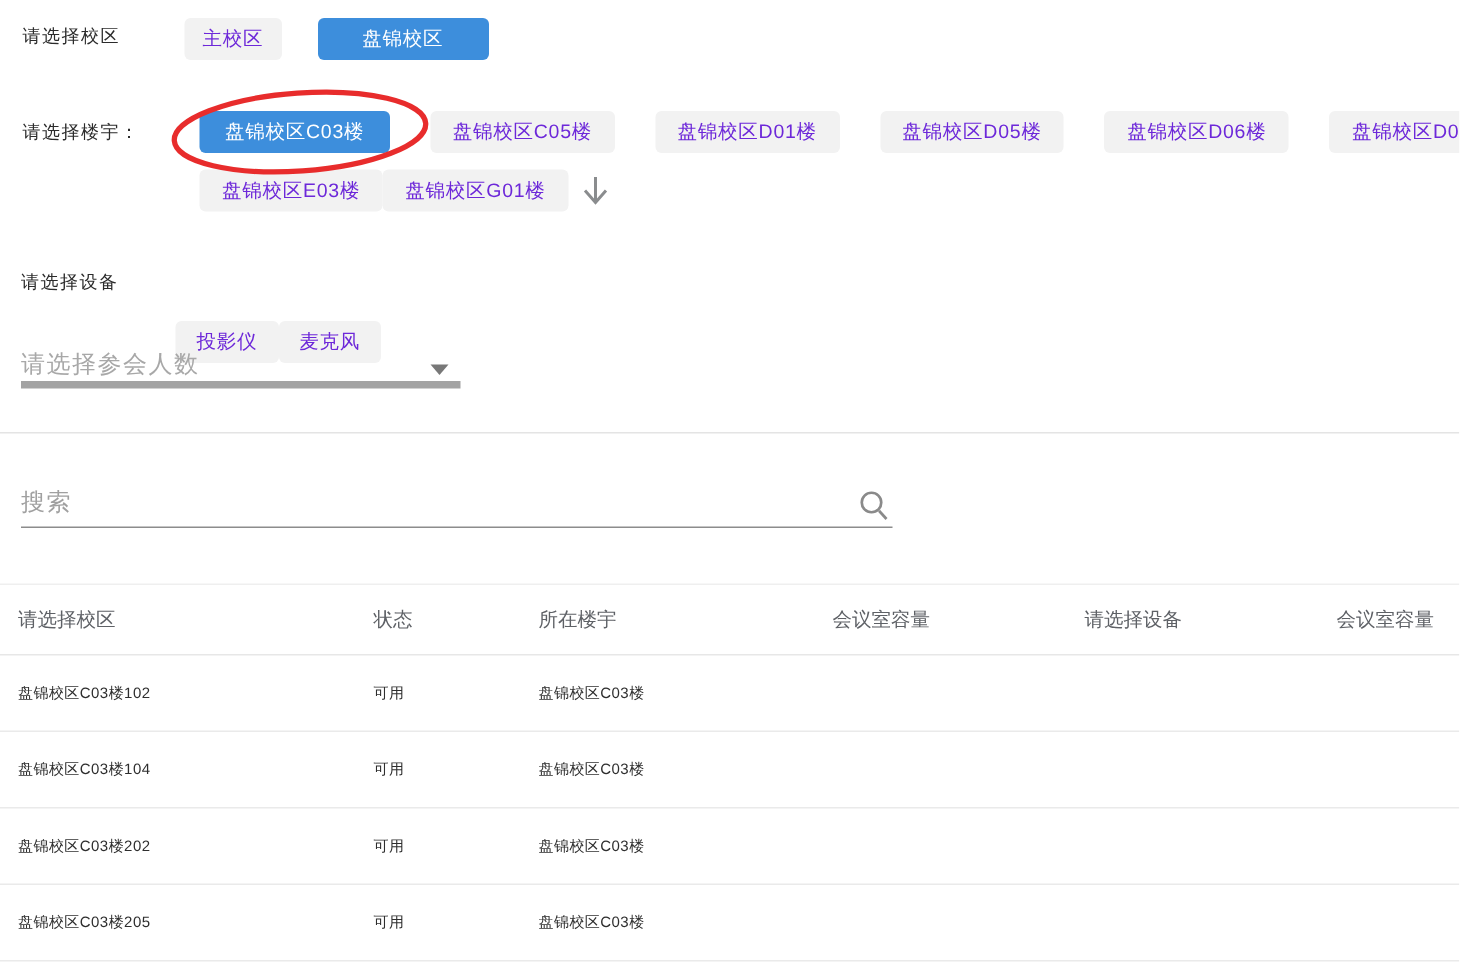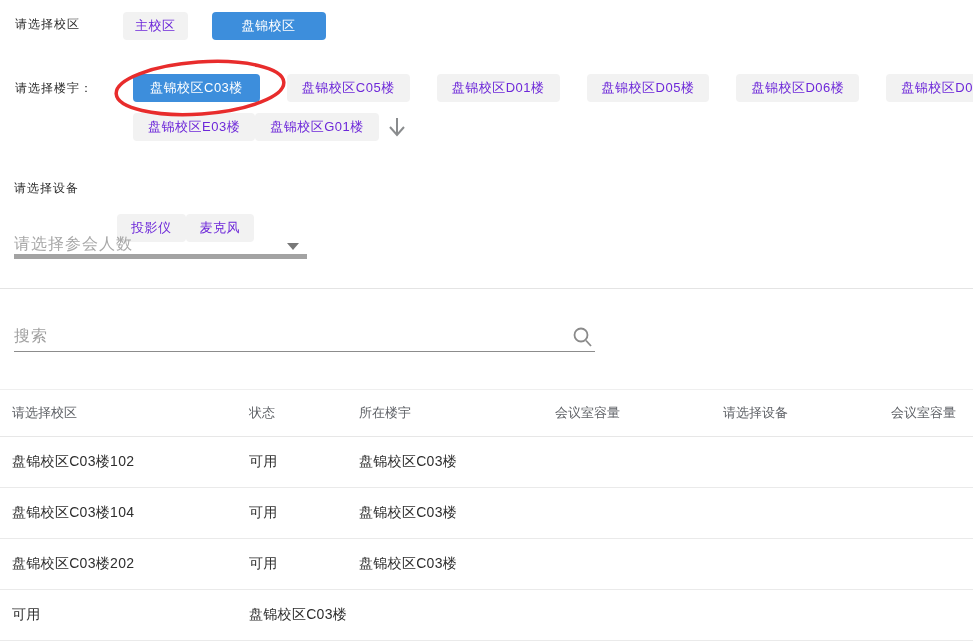--- a/index.html
+++ b/index.html
@@ -53,21 +53,21 @@
   .search-icon { position:absolute; right:0; top:4px; cursor:pointer; }
 
   .table { position:absolute; left:0; top:389px; width:973px; }
   .t-row {
     display:grid; grid-template-columns:237px 110px 196px 168px 168px 1fr;
     align-items:center;
   }
   .t-head { height:48px; border-top:1px solid #efefef; border-bottom:1px solid #e7e7e7; }
   .t-head .t-cell { font-size:13px; color:#5e6166; }
   .t-body-row { height:51px; border-bottom:1px solid #eaeaea; }
-  .t-body-row .t-cell { font-size:14px; color:#2e2e2e; letter-spacing:0.3px; }
+  .t-body-row .t-cell { font-size:10px; color:#2e2e2e; letter-spacing:0.3px; }
   .t-cell { padding-left:12px; white-space:nowrap; overflow:hidden; }
 </style>
 </head>
 <body>
 
 <div class="screen">
 
   <div class="flt-label" style="left:15px; top:16px;">请选择校区</div>
   <div class="chip-row row-campus">
     <button class="chip">主校区</button>
@@ -149,20 +149,21 @@
     </div>
     <div class="t-row t-body-row">
       <div class="t-cell">盘锦校区C03楼202</div>
       <div class="t-cell">可用</div>
       <div class="t-cell">盘锦校区C03楼</div>
       <div class="t-cell"></div>
       <div class="t-cell"></div>
       <div class="t-cell"></div>
     </div>
     <div class="t-row t-body-row">
+      <div class="t-cell">盘锦校区C03楼205</div>
       <div class="t-cell">可用</div>
       <div class="t-cell">盘锦校区C03楼</div>
       <div class="t-cell"></div>
       <div class="t-cell"></div>
       <div class="t-cell"></div>
     </div>
   </div>
 
 </div>
 

